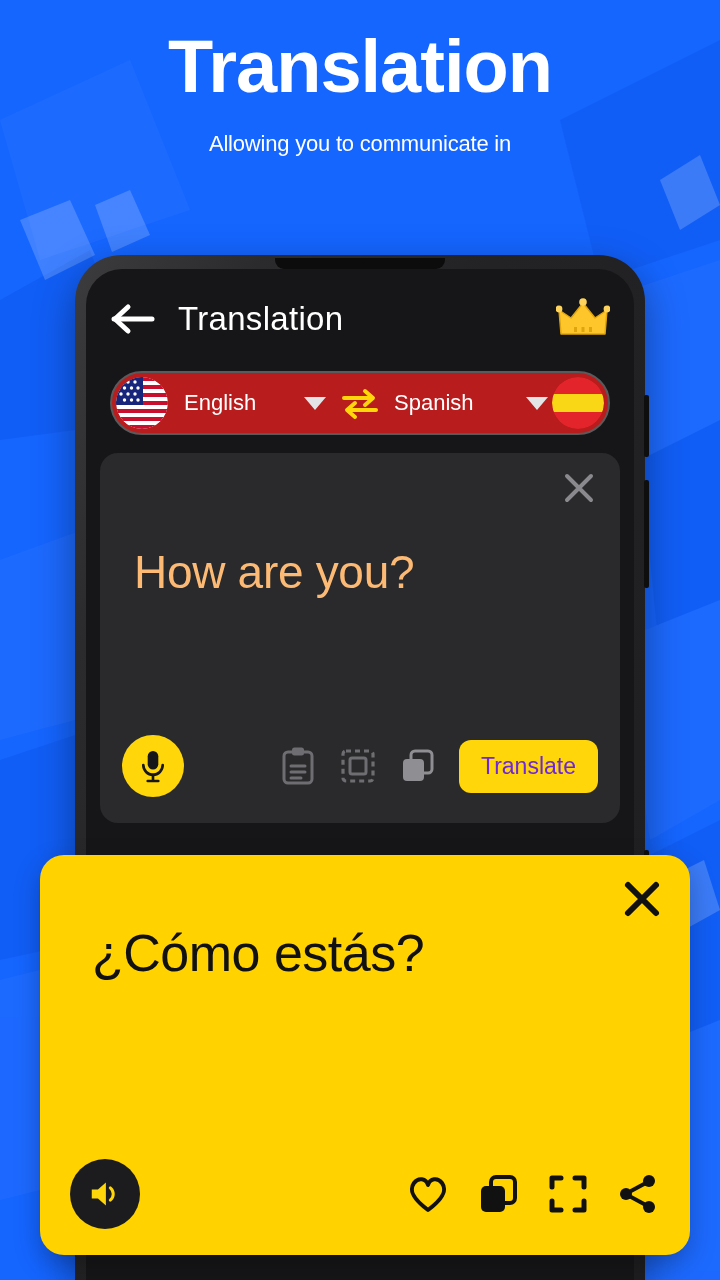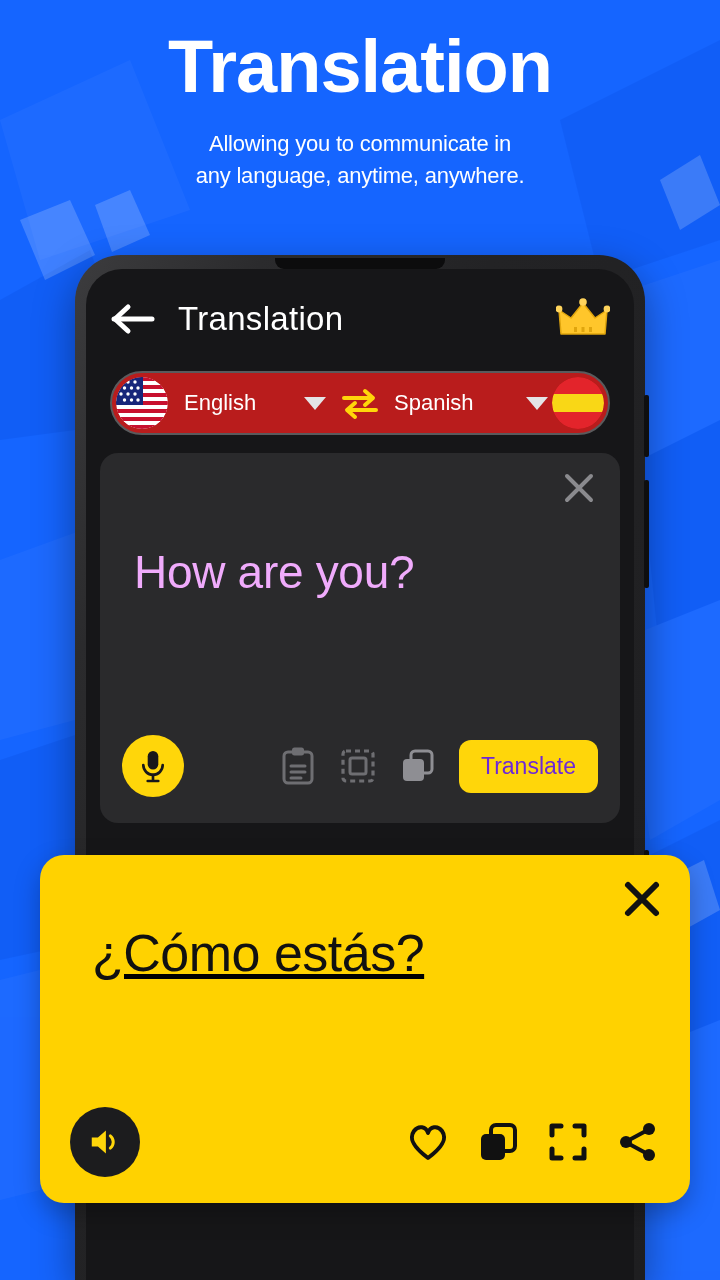--- a/index.html
+++ b/index.html
@@ -95,21 +95,21 @@
   .source-card {
     margin:18px 14px 0 14px;
     background:#2a2a2c; border-radius:18px;
     height:370px; position:relative;
     display:flex; flex-direction:column;
   }
   .clear-x {
     position:absolute; top:16px; right:22px; width:38px; height:38px;
   }
   .source-text {
-    color:#f0abfc; font-size:46px; font-weight:400;
+    color:#fdba74; font-size:46px; font-weight:400;
     padding:0 34px; margin-top:92px; letter-spacing:-.3px;
   }
   .source-actions {
     margin-top:auto; display:flex; align-items:center;
     padding:0 22px 26px 22px;
   }
   .mic-btn {
     width:62px; height:62px; border-radius:50%;
     background:#FFD60A; display:flex; align-items:center; justify-content:center;
     flex:none;
@@ -119,24 +119,24 @@
   .translate-btn {
     margin-left:22px; background:#FFD60A; color:#6d28d9;
     font-size:23px; font-weight:400;
     padding:13px 22px; border-radius:12px; border:none;
     font-family:"Liberation Sans", sans-serif; white-space:nowrap;
   }
 
   
   .result-card {
     position:absolute; left:40px; top:855px;
-    width:650px; height:348px;
+    width:650px; height:400px;
     background:#FFD200; border-radius:24px;
     z-index:20; box-shadow:0 10px 26px rgba(0,0,0,.25);
-    display:flex; flex-direction:column;text-decoration:underline;
+    display:flex; flex-direction:column;
   }
   .result-close {
     position:absolute; top:22px; right:26px; width:44px; height:44px;
   }
   .result-text {
     color:#111111; font-size:52px; font-weight:400;
     padding:0 52px; margin-top:68px; letter-spacing:-.5px;
   }
   .result-actions {
     margin-top:auto; display:flex; align-items:center;
@@ -175,21 +175,20 @@
       <polygon points="660,180 700,155 720,205 680,230"></polygon>
       <polygon points="664,880 704,860 720,910 684,930"></polygon>
     </g>
   </svg>
 </div>
 
 <div class="promo">
   <div class="promo-title">Translation</div>
   <div class="promo-sub">
     <div>Allowing you to communicate in</div>
-    <div>any language, anytime, anywhere.</div>
   </div>
 </div>
 
 <div class="phone">
   <div class="phone-notch"></div>
   <div class="btn-side b1"></div>
   <div class="btn-side b2"></div>
   <div class="btn-side b3"></div>
 
   <div class="screen">

